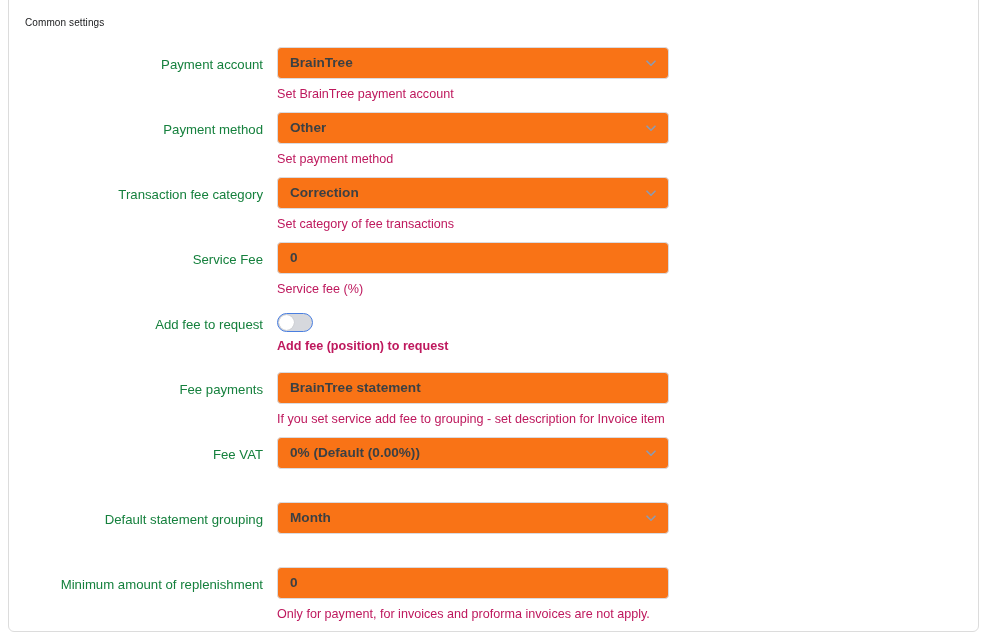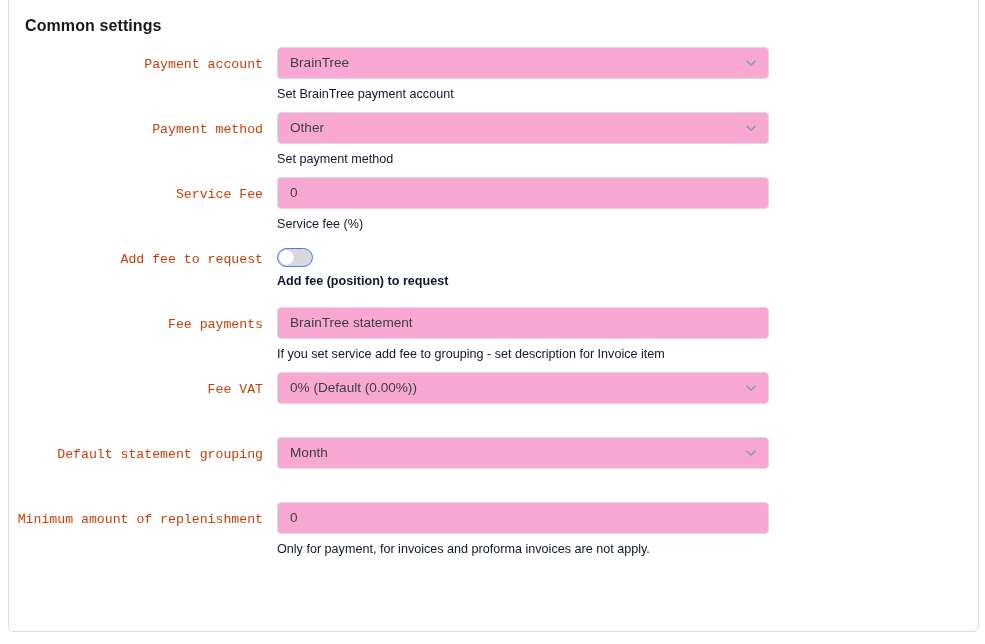--- a/index.html
+++ b/index.html
@@ -34,22 +34,22 @@
     border: 1px solid #dcdcdc;
     border-radius: 6px;
     box-sizing: border-box;
     overflow: hidden;
   }
 
   .card-title {
     position: absolute;
     left: 16px;
     top: 22px;
-    font-size: 16px;
-    font-weight: bold;
+    font-size: 10px;
+    font-weight: normal;
     color: #18191b;
     letter-spacing: 0.1px;
   }
 
   
   .form {
     position: absolute;
     left: 0;
     top: 52px;
     width: 100%;
@@ -60,43 +60,43 @@
     height: 65px;
   }
 
   .row-label {
     position: absolute;
     left: 0;
     top: 10px;
     width: 254px;
     text-align: right;
     font-size: 13.2px;
-    color: #c2410c;
+    color: #15803d;
     line-height: 16px;
-    font-family: Liberation Mono, monospace;
   }
 
   .row-control {
     position: absolute;
     left: 268px;
     top: 0;
     width: 484px;
   }
 
   .field {
     position: relative;
     box-sizing: border-box;
-    width: 492px;
+    width: 392px;
     height: 32px;
     border: 1px solid #d9dbe0;
     border-radius: 4px;
-    background: #f9a8d4;
+    background: #f97316;
     display: flex;
     align-items: center;
     padding: 0 12px;
+    font-weight: bold;
   }
 
   .field-value {
     font-size: 13.6px;
     color: #3c4043;
     line-height: 16px;
     white-space: nowrap;
     overflow: hidden;
     text-overflow: ellipsis;
   }
@@ -109,21 +109,21 @@
     width: 14px;
     height: 14px;
     display: block;
     pointer-events: none;
   }
   .chevron svg { display: block; }
 
   .help {
     margin-top: 7px;
     font-size: 12.6px;
-    color: #0f172a;
+    color: #be185d;
     line-height: 16px;
     white-space: nowrap;
   }
 
   
   .toggle {
     position: relative;
     width: 36px;
     height: 19px;
     border-radius: 10px;
@@ -176,20 +176,34 @@
               <span class="chevron">
                 <svg viewBox="0 0 14 14" width="14" height="14" aria-hidden="true">
                   <path d="M3 5.2 L7 9.2 L11 5.2" fill="none" stroke="#8a9bb5" stroke-width="1.6" stroke-linecap="round" stroke-linejoin="round"></path>
                 </svg>
               </span>
             </div>
             <div class="help">Set payment method</div>
           </div>
         </div>
         <div class="row">
+          <div class="row-label">Transaction fee category</div>
+          <div class="row-control">
+            <div class="field">
+              <span class="field-value">Correction</span>
+              <span class="chevron">
+                <svg viewBox="0 0 14 14" width="14" height="14" aria-hidden="true">
+                  <path d="M3 5.2 L7 9.2 L11 5.2" fill="none" stroke="#8a9bb5" stroke-width="1.6" stroke-linecap="round" stroke-linejoin="round"></path>
+                </svg>
+              </span>
+            </div>
+            <div class="help">Set category of fee transactions</div>
+          </div>
+        </div>
+        <div class="row">
           <div class="row-label">Service Fee</div>
           <div class="row-control">
             <div class="field">
               <span class="field-value">0</span>
             </div>
             <div class="help">Service fee (%)</div>
           </div>
         </div>
         <div class="row toggle-row">
           <div class="row-label">Add fee to request</div>

